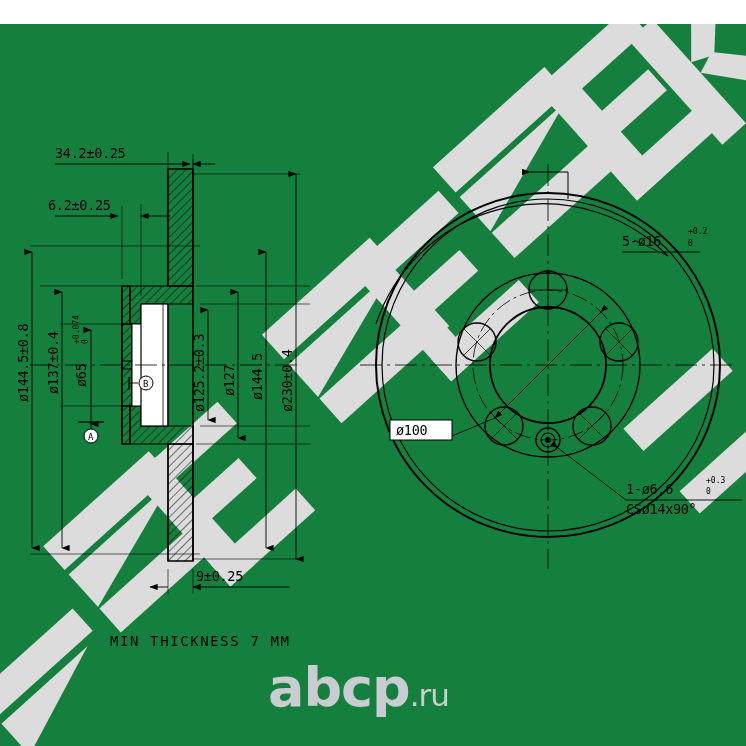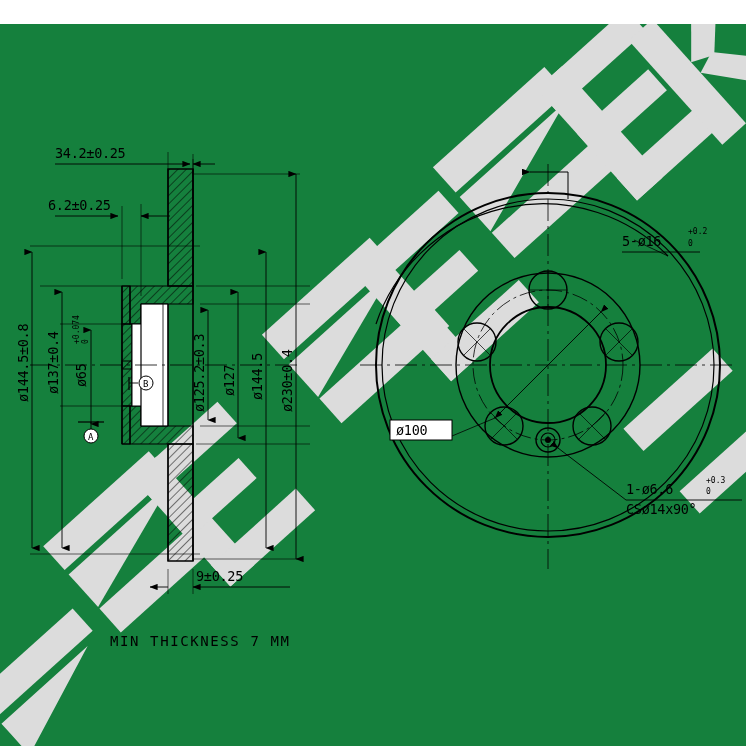--- a/index.html
+++ b/index.html
@@ -336,14 +336,17 @@
         <text class="dim" x="626" y="470">1-ø6.6</text>
         <text class="dimsm" x="706" y="459">+0.3</text>
         <text class="dimsm" x="706" y="470">0</text>
         <text class="dim" x="626" y="490">CSø14x90°</text>
       </g>
     </g>
 
     <text class="note" x="110" y="622">MIN THICKNESS 7 MM</text>
   </svg>
 
+  <div class="abcp">
+    <span>abcp</span><span class="dom">.ru</span>
+  </div>
 
 </div>
 
 </body></html>

